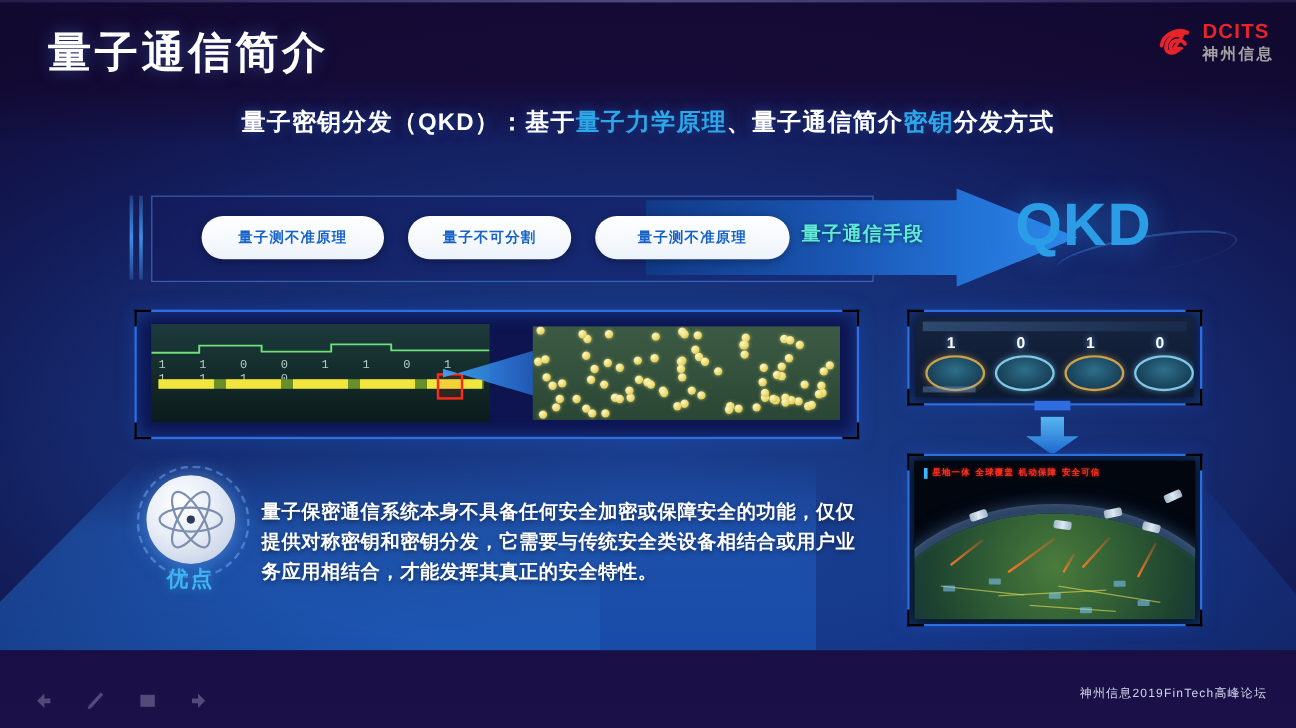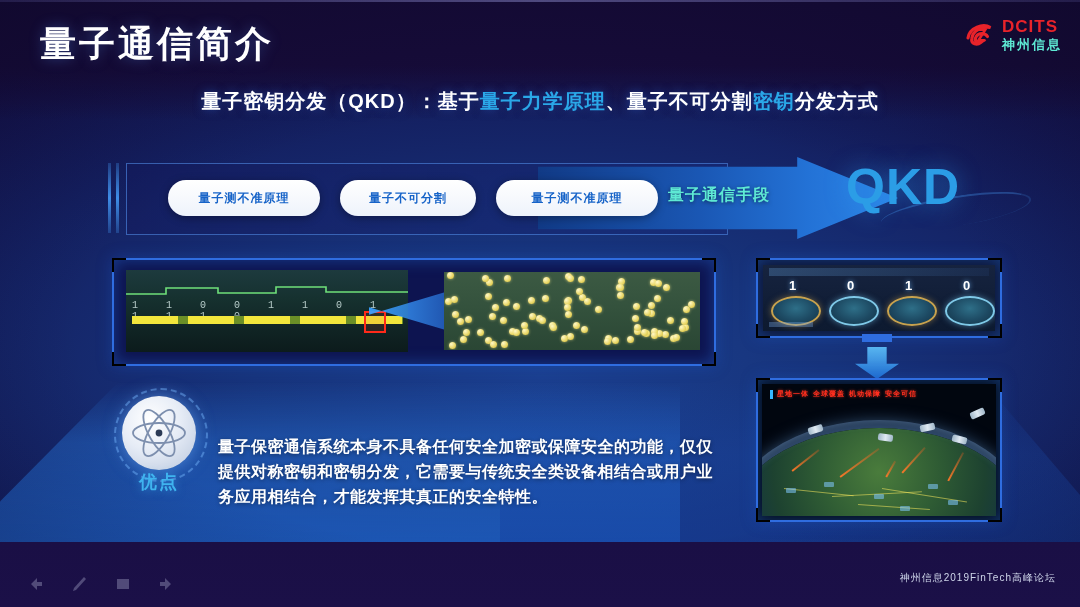--- a/index.html
+++ b/index.html
@@ -33,21 +33,21 @@
     clip-path:polygon(0% 0%, 78% 0%, 100% 100%, 0% 100%);}
 
   
   .title{position:absolute;left:40px;top:20px;
     font-size:36px;font-weight:bold;color:#ffffff;letter-spacing:3px;
     text-shadow:0 0 14px rgba(90,150,255,.35);}
   .logo{position:absolute;right:18px;top:18px;display:flex;align-items:center;gap:7px;}
   .logo-mark{width:30px;height:30px;position:relative;}
   .logo-txt{display:flex;flex-direction:column;line-height:1;}
   .logo-en{font-size:17px;font-weight:bold;color:#e8232a;letter-spacing:1px;}
-  .logo-cn{font-size:13px;font-weight:bold;color:#5eead4;letter-spacing:2px;margin-top:3px;}
+  .logo-cn{font-size:13px;font-weight:bold;color:#a3a3a3;letter-spacing:2px;margin-top:3px;}
 
   
   .subtitle{position:absolute;left:0;top:88px;width:1080px;text-align:center;
     font-size:20px;font-weight:bold;color:#ffffff;letter-spacing:1px;
     text-shadow:0 0 10px rgba(40,90,190,.6);}
   .subtitle .hl{color:#2aa8e8;}
 
   
   .band{position:absolute;left:108px;top:157px;width:800px;height:82px;}
   .band-edge{position:absolute;left:0;top:6px;width:3px;height:70px;
@@ -154,21 +154,21 @@
     border:2px dashed rgba(120,185,255,.45);}
   .atom-circle{position:absolute;inset:0;border-radius:50%;
     background:radial-gradient(circle at 38% 32%,#ffffff 0%,#e6ecf6 45%,#b9c7dd 100%);
     box-shadow:0 0 18px rgba(110,175,255,.6);}
   .adv-label{position:absolute;left:122px;top:470px;width:74px;text-align:center;
     font-size:18px;font-weight:bold;color:#3fb4ef;letter-spacing:2px;
     text-shadow:0 0 10px rgba(60,170,240,.6);}
   .adv-head{position:absolute;left:218px;top:392px;
     font-size:20px;font-weight:bold;color:#2eaae8;letter-spacing:1px;
     text-shadow:0 0 10px rgba(40,150,225,.5);}
-  .adv-body{position:absolute;left:218px;top:435px;width:500px;
+  .adv-body{position:absolute;left:218px;top:416px;width:500px;
     font-size:16px;font-weight:bold;color:#ffffff;line-height:1.55;letter-spacing:.5px;
     text-shadow:0 1px 4px rgba(0,0,0,.45);}
 
   
   .foot{position:absolute;right:24px;bottom:22px;text-align:center;}
   .foot-main{font-size:22px;font-weight:bold;color:#ffffff;letter-spacing:3px;}
   .foot-sub{font-size:10px;color:#cfd6ea;letter-spacing:1px;margin-top:4px;}
   .toolbar{position:absolute;left:26px;bottom:14px;display:flex;gap:26px;align-items:center;opacity:.30;}
   .tool{width:18px;height:18px;color:#cfd2ee;}
 </style>
@@ -194,21 +194,21 @@
         <path d="M19 13 L27 13 L18 27 L26 27" fill="none" stroke="#e8232a" stroke-width="3.4" stroke-linecap="round"></path>
       </svg>
     </div>
     <div class="logo-txt">
       <span class="logo-en">DCITS</span>
       <span class="logo-cn">神州信息</span>
     </div>
   </div>
 
   <div class="subtitle">
-    <span>量子密钥分发（QKD）：基于</span><span class="hl">量子力学原理</span><span>、量子不可分割</span><span class="hl">密钥</span><span>分发方式</span>
+    <span>量子密钥分发（QKD）：基于</span><span class="hl">量子力学原理</span><span>、量子通信简介</span><span class="hl">密钥</span><span>分发方式</span>
   </div>
 
   <div class="band">
     <div class="band-edge"></div>
     <div class="band-edge e2"></div>
     <div class="band-box"></div>
     <div class="band-arrow"></div>
     <div class="pill p1">量子测不准原理</div>
     <div class="pill p2">量子不可分割</div>
     <div class="pill p3">量子测不准原理</div>

